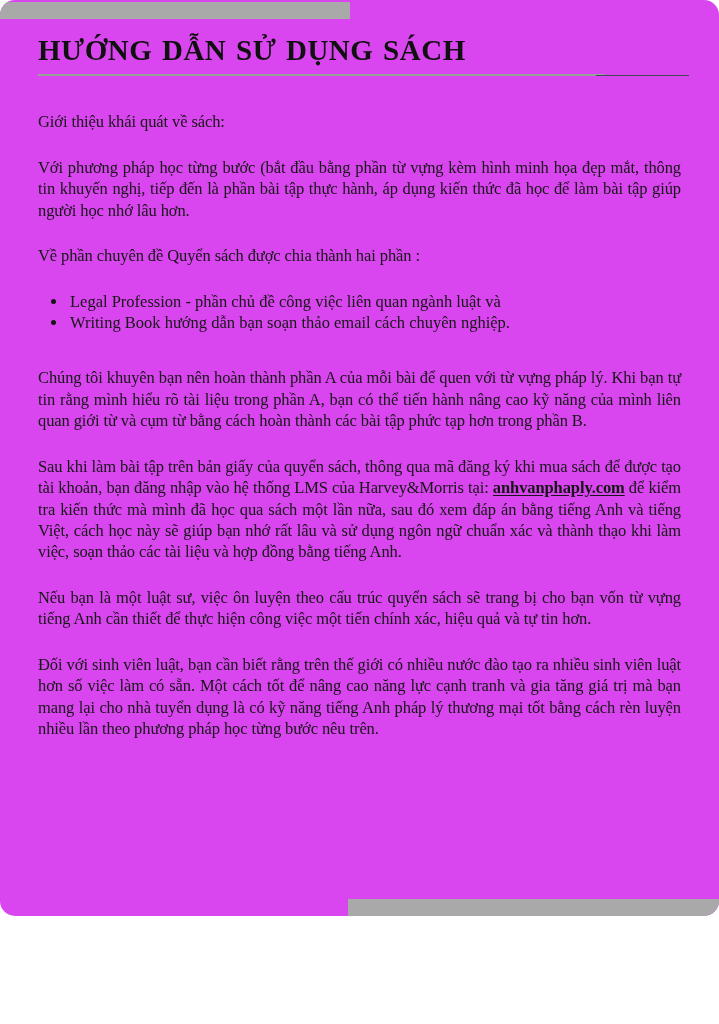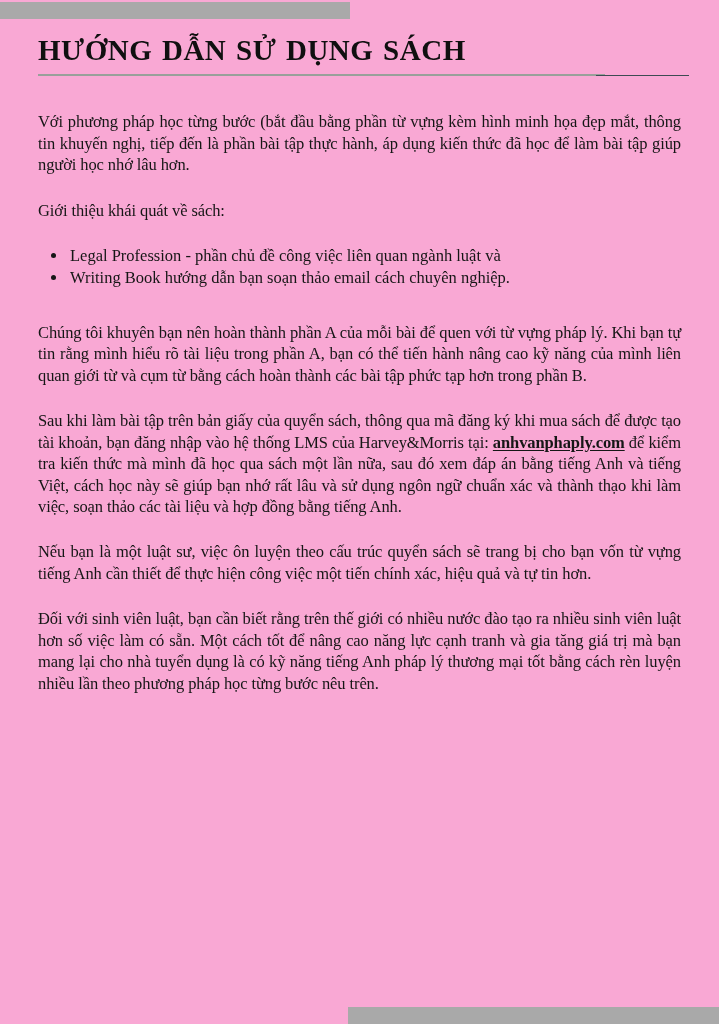--- a/index.html
+++ b/index.html
@@ -1,24 +1,25 @@
 <!DOCTYPE html>
 <html lang="vi"><head>
 <meta charset="utf-8">
 <style>
   html, body { margin: 0; padding: 0; }
   .page {
     position: relative;
     width: 719px;
-    height: 1024px;
-    background: #f9a8d4;
+    height: 916px;
+    background: #d946ef;
     overflow: hidden;
     font-family: "Liberation Serif", "DejaVu Serif", serif;
     color: #161616;
     box-sizing: border-box;
+    border-radius: 15px;
   }
   .accent-bar {
     position: absolute;
     background: #a9a9a9;
     height: 17px;
   }
   .accent-bar.top { top: 2px; left: 0; width: 350px; }
   .accent-bar.bottom { bottom: 0; left: 348px; width: 371px; }
   .content {
     padding: 34px 38px 0 38px;
@@ -79,24 +80,25 @@
 
     <h1 class="page-title">HƯỚNG DẪN SỬ DỤNG SÁCH</h1>
 
     <div class="title-rule">
       <span class="seg-gray"></span>
       <span class="seg-dark"></span>
     </div>
 
     <div class="body-text">
 
+      <p>Giới thiệu khái quát về sách:</p>
+
       <p>Với phương pháp học từng bước (bắt đầu bằng phần từ vựng kèm hình minh họa đẹp mắt, thông tin khuyến nghị, tiếp đến là phần bài tập thực hành, áp dụng kiến thức đã học để làm bài tập giúp người học nhớ lâu hơn.</p>
 
-      <p>Giới thiệu khái quát về sách:</p>
-
+      <p>Về phần chuyên đề Quyển sách được chia thành hai phần :</p>
 
       <ul class="book-parts">
         <li>Legal Profession - phần chủ đề công việc liên quan ngành luật và</li>
         <li>Writing Book hướng dẫn bạn soạn thảo email cách chuyên nghiệp.</li>
       </ul>
 
 
       <p>Chúng tôi khuyên bạn nên hoàn thành phần A của mỗi bài để quen với từ vựng pháp lý. Khi bạn tự tin rằng mình hiểu rõ tài liệu trong phần A, bạn có thể tiến hành nâng cao kỹ năng của mình liên quan giới từ và cụm từ bằng cách hoàn thành các bài tập phức tạp hơn trong phần B.</p>
 
       <p><span>Sau khi làm bài tập trên bản giấy của quyển sách, thông qua mã đăng ký khi mua sách để được tạo tài khoản, bạn đăng nhập vào hệ thống LMS của Harvey&amp;Morris tại: </span><a href="#" class="site-link">anhvanphaply.com</a><span> để kiểm tra kiến thức mà mình đã học qua sách một lần nữa, sau đó xem đáp án bằng tiếng Anh và tiếng Việt, cách học này sẽ giúp bạn nhớ rất lâu và sử dụng ngôn ngữ chuẩn xác và thành thạo khi làm việc, soạn thảo các tài liệu và hợp đồng bằng tiếng Anh.</span></p>

